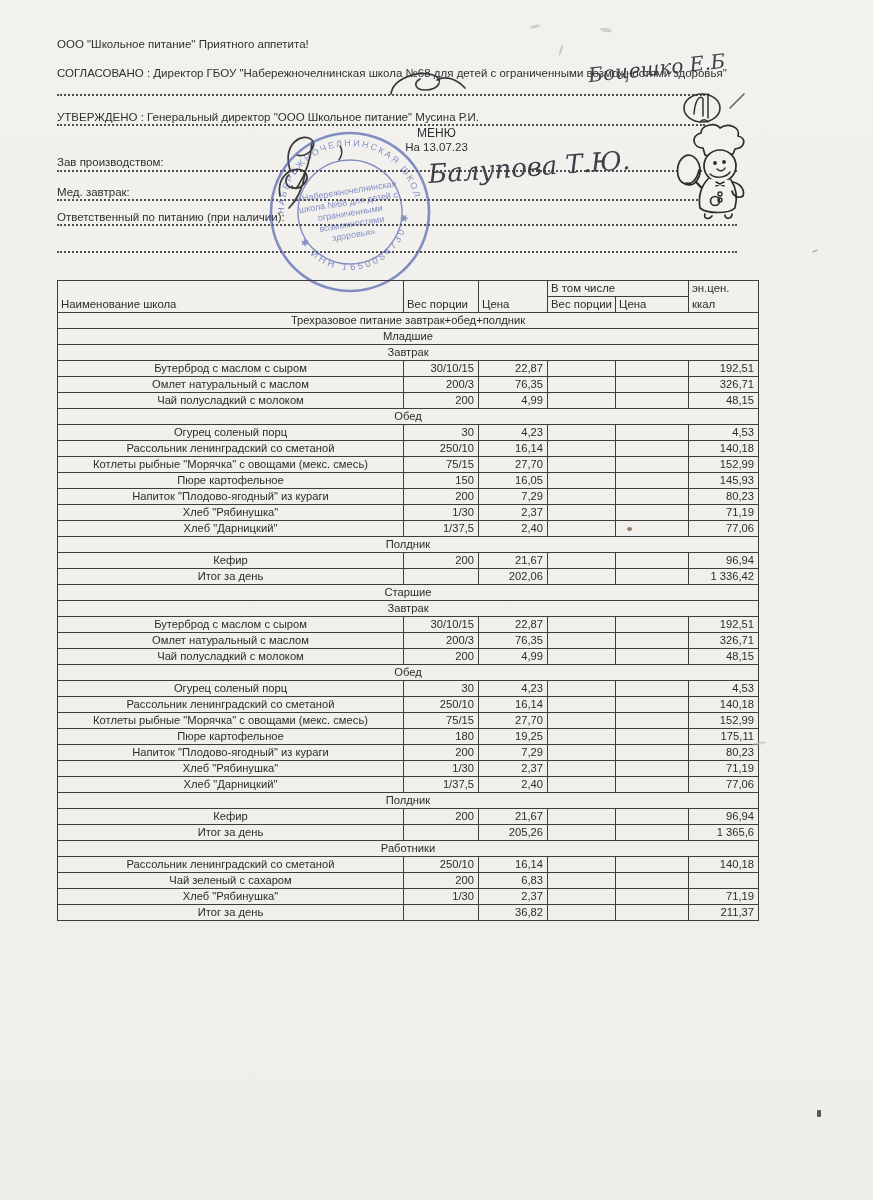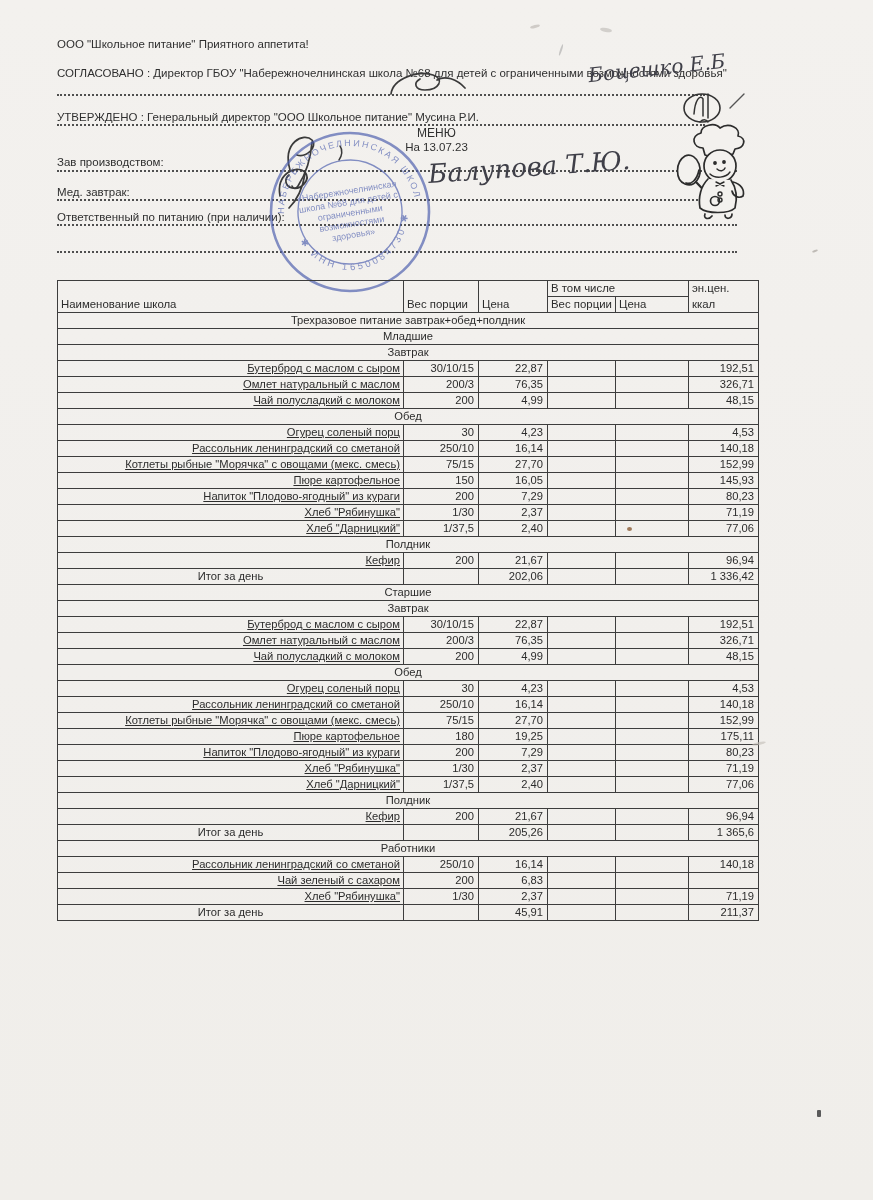--- a/index.html
+++ b/index.html
@@ -8,21 +8,21 @@
         background:linear-gradient(180deg,#f3f1ee 0%,#f1efec 55%,#f0eeea 100%);color:#2d2d2d;}
   .abs{position:absolute;}
   .doc{font-size:11.5px;line-height:14px;color:#2f2f2f;}
   .dots{border-bottom:2px dotted #4f4f4f;height:1px;}
   .center{text-align:center;width:873px;left:0;}
   
   table{border-collapse:collapse;table-layout:fixed;width:701px;background:transparent;}
   td,th{border:1px solid #3d3d3d;font-weight:normal;font-size:11.2px;line-height:13px;
         padding:1px 3px;height:13px;overflow:hidden;white-space:nowrap;color:#2c2c2c;}
   th{text-align:left;vertical-align:bottom;font-size:11.4px;}
-  td.nm{text-align:right;text-decoration:underline;}
+  td.nm{text-align:center;}
   td.num{text-align:right;padding-right:4px;}
   td.grp{text-align:center;}
   td.tot{text-align:center;}
   
   .hw{font-family:"DejaVu Serif",serif;font-style:italic;color:#3f3f48;}
   .speck{position:absolute;border-radius:50%;}
   svg{display:block;}
 </style>
 </head>
 <body>
@@ -395,21 +395,21 @@
             <td class="nm">Хлеб "Рябинушка"</td>
             <td class="num">1/30</td>
             <td class="num">2,37</td>
             <td class="num"></td>
             <td class="num"></td>
             <td class="num">71,19</td>
           </tr>
           <tr>
             <td class="tot">Итог за день</td>
             <td class="num"></td>
-            <td class="num">45,91</td>
+            <td class="num">36,82</td>
             <td class="num"></td>
             <td class="num"></td>
             <td class="num">211,37</td>
           </tr>
         </tbody>
     </table>
   </div>
 
   <div class="speck" style="left:627px;top:527px;width:5px;height:4px;background:#8a5a33;opacity:.8;"></div>
   <div class="speck" style="left:817px;top:1110px;width:4px;height:7px;background:#5a5a5a;border-radius:1px;"></div>

